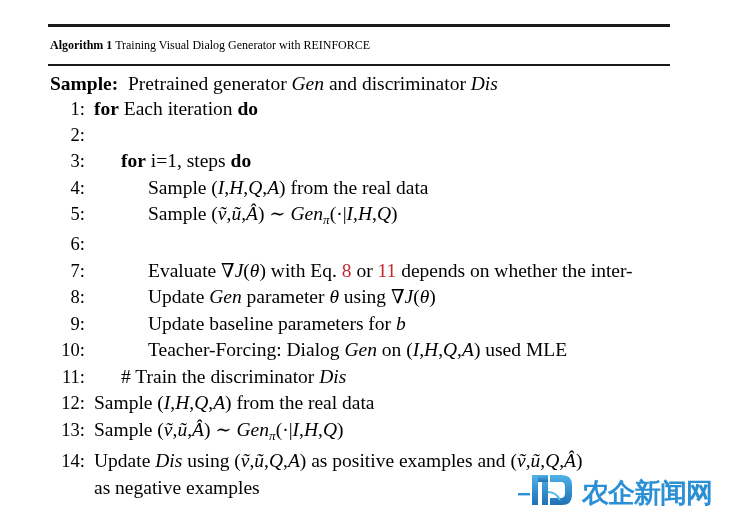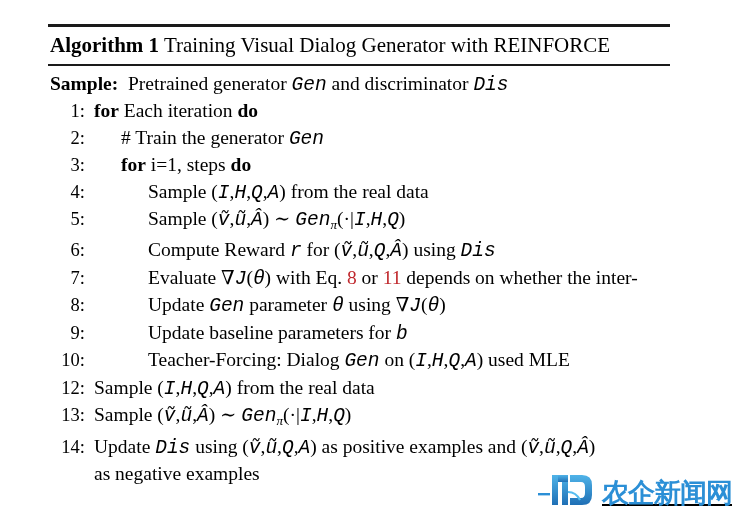--- a/index.html
+++ b/index.html
@@ -30,21 +30,21 @@
     margin: 0;
   }
   .rule-thin {
     height: 1.6px;
     background: #1a1a1a;
     width: 100%;
     margin: 0;
   }
 
   #algo-title {
-    font-size: 21px;
+    font-size: 12px;
     line-height: 30px;
     padding: 3px 0 4px 2px;
     white-space: nowrap;
   }
   #algo-title .algo-label {
     font-weight: bold;
   }
 
   #algo-body {
     padding-top: 5px;
@@ -83,40 +83,39 @@
   }
   .ind-1 { padding-left: 0px; }
   .ind-2 { padding-left: 27px; }
   .ind-3 { padding-left: 54px; }
 
   
   .cont .line-num { visibility: hidden; }
 
   b, .kw { font-weight: bold; }
   .mathit {
-    font-family: Liberation Mono, monospace;
+    font-family: Liberation Serif, serif;
     font-style: italic;
   }
   .eqref {
     color: #c0282d;
   }
   .sub {
     font-size: 0.68em;
     vertical-align: -0.28em;
     font-style: italic;
   }
 
   
   #watermark {
     position: absolute;
-    right: 4px;
+    right: 24px;
     bottom: 6px;
     width: 198px;
     height: 46px;
-    text-decoration: underline;
   }
   #watermark .wm-row {
     display: flex;
     align-items: flex-end;
   }
   #wm-mark {
     width: 62px;
     height: 34px;
     position: relative;
     margin-right: 2px;
@@ -161,53 +160,55 @@
       <span class="line-body"><b>Sample:</b><span>&nbsp;&nbsp;</span><span>Pretrained generator </span><span class="mathit">Gen</span><span> and discriminator </span><span class="mathit">Dis</span></span>
     </div>
 
     <div id="algo-lines">
         <div class="algo-line">
           <span class="line-num">1:</span>
           <span class="line-body ind-1"><span class="kw">for</span><span> Each iteration </span><span class="kw">do</span></span>
         </div>
         <div class="algo-line">
           <span class="line-num">2:</span>
-          <span class="line-body ind-2"><span># Train the generator </span><span class="mathit">Gen</span></span>
         </div>
         <div class="algo-line">
           <span class="line-num">3:</span>
           <span class="line-body ind-2"><span class="kw">for</span><span> i=1, steps </span><span class="kw">do</span></span>
         </div>
         <div class="algo-line">
           <span class="line-num">4:</span>
           <span class="line-body ind-3"><span>Sample (</span><span class="mathit">I</span><span>,</span><span class="mathit">H</span><span>,</span><span class="mathit">Q</span><span>,</span><span class="mathit">A</span><span>) from the real data</span></span>
         </div>
         <div class="algo-line">
           <span class="line-num">5:</span>
           <span class="line-body ind-3"><span>Sample (</span><span class="mathit">ṽ</span><span>,</span><span class="mathit">ũ</span><span>,</span><span class="mathit">Â</span><span>) ∼ </span><span class="mathit">Gen</span><span class="sub">π</span><span>(·|</span><span class="mathit">I</span><span>,</span><span class="mathit">H</span><span>,</span><span class="mathit">Q</span><span>)</span></span>
         </div>
         <div class="algo-line">
           <span class="line-num">6:</span>
-          <span class="line-body ind-3"><span>Compute Reward </span><span class="mathit">r</span><span> for (</span><span class="mathit">ṽ</span><span>,</span><span class="mathit">ũ</span><span>,</span><span class="mathit">Q</span><span>,</span><span class="mathit">Â</span><span>) using </span><span class="mathit">Dis</span></span>
         </div>
         <div class="algo-line">
           <span class="line-num">7:</span>
           <span class="line-body ind-3"><span>Evaluate ∇</span><span class="mathit">J</span><span>(</span><span class="mathit">θ</span><span>) with Eq. </span><span class="eqref">8</span><span> or </span><span class="eqref">11</span><span> depends on whether the inter-</span></span>
         </div>
         <div class="algo-line">
           <span class="line-num">8:</span>
           <span class="line-body ind-3"><span>Update </span><span class="mathit">Gen</span><span> parameter </span><span class="mathit">θ</span><span> using ∇</span><span class="mathit">J</span><span>(</span><span class="mathit">θ</span><span>)</span></span>
         </div>
         <div class="algo-line">
           <span class="line-num">9:</span>
           <span class="line-body ind-3"><span>Update baseline parameters for </span><span class="mathit">b</span></span>
         </div>
         <div class="algo-line">
           <span class="line-num">10:</span>
           <span class="line-body ind-3"><span>Teacher-Forcing: Dialog </span><span class="mathit">Gen</span><span> on (</span><span class="mathit">I</span><span>,</span><span class="mathit">H</span><span>,</span><span class="mathit">Q</span><span>,</span><span class="mathit">A</span><span>) used MLE</span></span>
+        </div>
+        <div class="algo-line">
+          <span class="line-num">11:</span>
+          <span class="line-body ind-2"><span># Train the discriminator </span><span class="mathit">Dis</span></span>
         </div>
         <div class="algo-line">
           <span class="line-num">12:</span>
           <span class="line-body ind-1"><span>Sample (</span><span class="mathit">I</span><span>,</span><span class="mathit">H</span><span>,</span><span class="mathit">Q</span><span>,</span><span class="mathit">A</span><span>) from the real data</span></span>
         </div>
         <div class="algo-line">
           <span class="line-num">13:</span>
           <span class="line-body ind-1"><span>Sample (</span><span class="mathit">ṽ</span><span>,</span><span class="mathit">ũ</span><span>,</span><span class="mathit">Â</span><span>) ∼ </span><span class="mathit">Gen</span><span class="sub">π</span><span>(·|</span><span class="mathit">I</span><span>,</span><span class="mathit">H</span><span>,</span><span class="mathit">Q</span><span>)</span></span>
         </div>
         <div class="algo-line">

